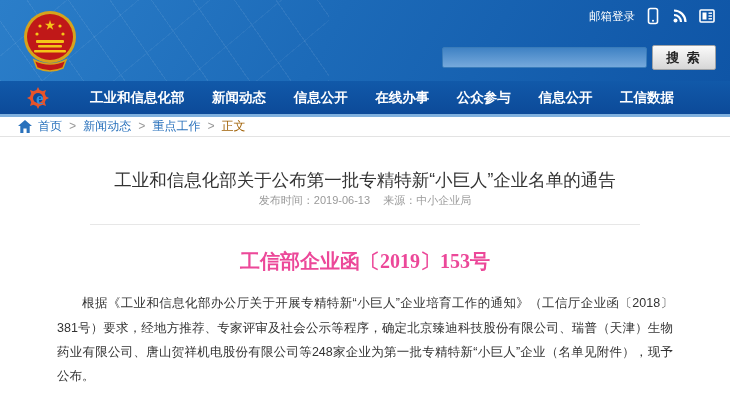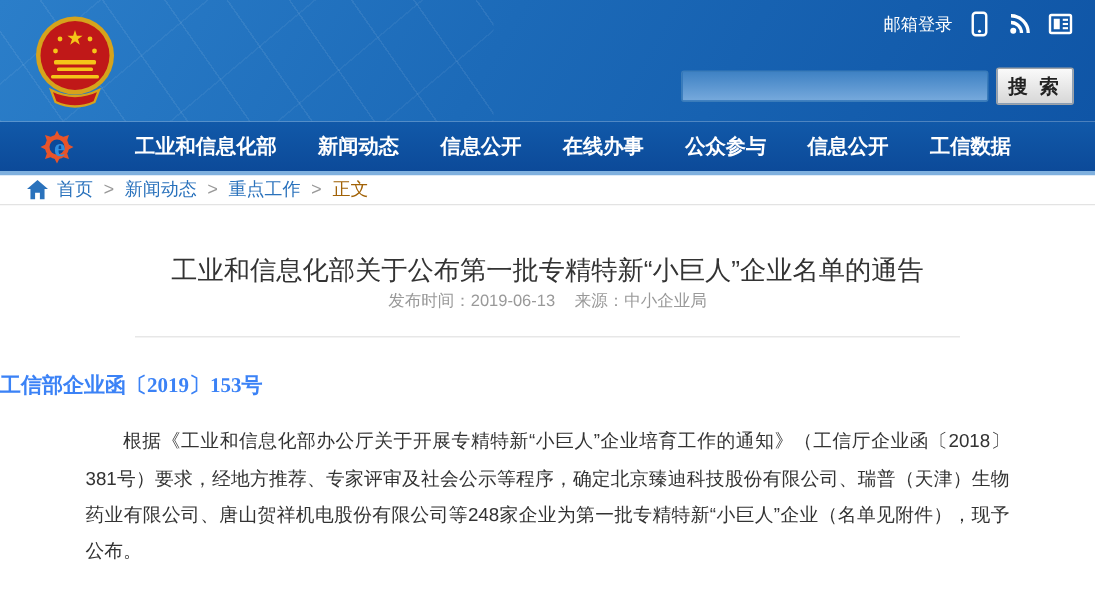--- a/index.html
+++ b/index.html
@@ -30,21 +30,21 @@
   .top-links .txt{ cursor:pointer; }
   .tl-icon{ width:18px; height:18px; display:inline-flex; cursor:pointer; }
 
   .search{ position:absolute; right:14px; bottom:11px; display:flex; align-items:center; }
   .search-input{
     width:205px; height:21px; border:1px solid #3a7cba; border-radius:2px;
     background:linear-gradient(#3f82c4,#76a9dc); outline:none; padding:0 6px;
     color:#fff; font-size:12px;
   }
   .search-btn{
-    margin-left:5px; width:52px; height:25px; border:1px solid #9fa3a7; border-radius:2px;
+    margin-left:5px; width:64px; height:25px; border:1px solid #9fa3a7; border-radius:2px;
     background:linear-gradient(#fafafa,#d7d7d7); color:#222; font-size:13px; font-weight:bold;
     cursor:pointer; letter-spacing:2px; font-family:inherit;
   }
 
   
   .nav{
     height:36px; background:linear-gradient(#1159a9,#0c4a99);
     border-bottom:3px solid #7fb0de;
     display:flex; align-items:center; padding:0 26px;
   }
@@ -65,21 +65,21 @@
   
   .content{ background:#fff; padding:30px 0 0; }
   .article-title{
     text-align:center; font-size:17.5px; font-weight:normal; color:#333;
     padding:0 70px; line-height:1.5;
   }
   .meta{ text-align:center; font-size:11px; color:#999; }
   .meta span{ margin:0 5px; }
   .divider{ height:1px; background:#e7e7e7; margin:16px 90px 0; }
   .doc-number{
-    text-align:left; margin-top:23px; font-size:14px; font-weight:bold; color:#3b82f6;
+    text-align:center; margin-top:23px; font-size:20px; font-weight:bold; color:#ec4899;
     font-family:"Liberation Serif","DejaVu Serif",serif;
   }
   .body-text{
     margin:16px 57px 0; font-size:12.5px; color:#333; line-height:1.95;
     text-align:justify; text-indent:2em;
   }
 </style>
 </head>
 <body>
 

